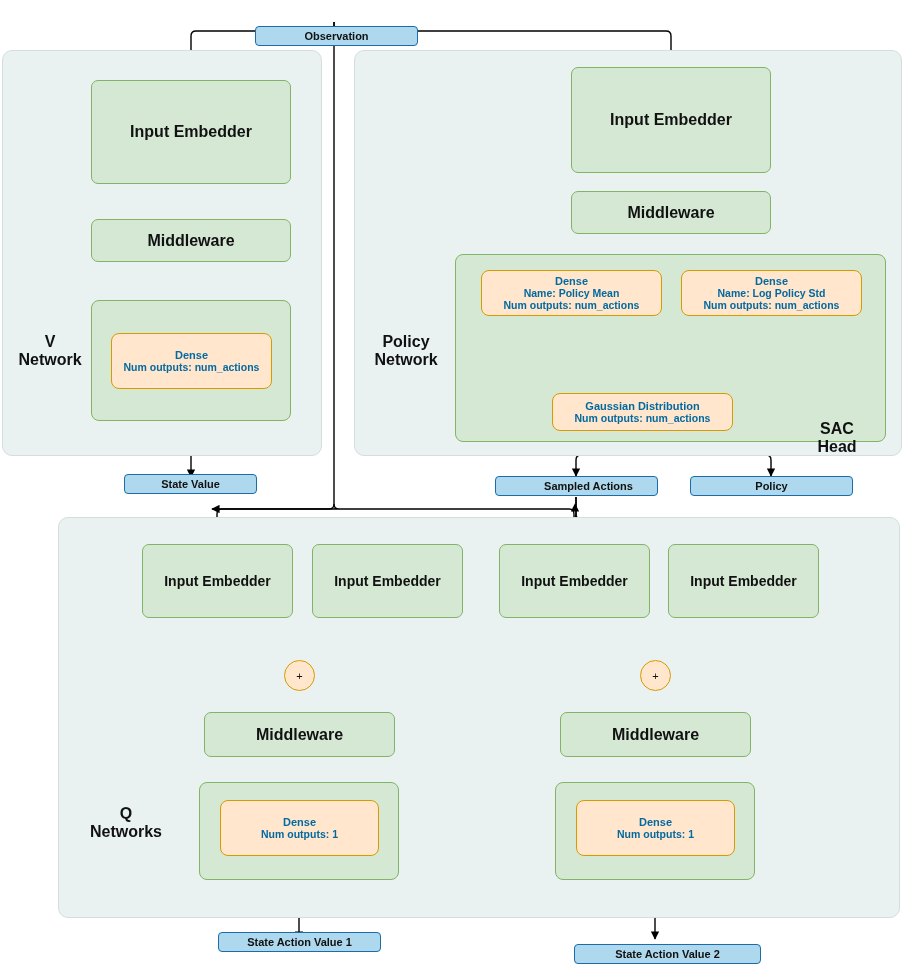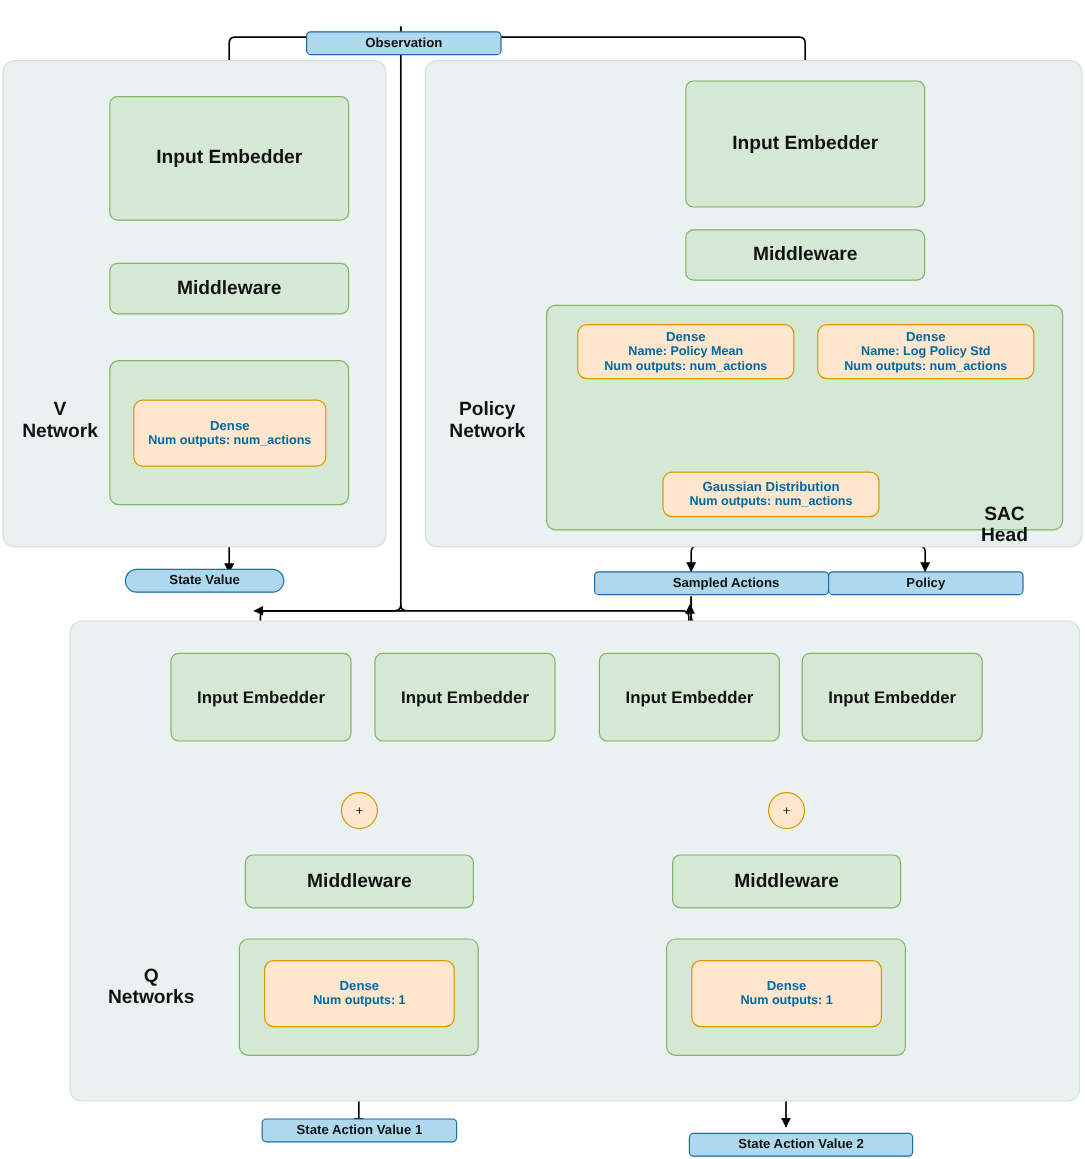--- a/index.html
+++ b/index.html
@@ -135,23 +135,23 @@
     <div>Head</div>
   </div>
 
   <div class="caption l1" style="left:70px;top:805px;width:112px;">
     <div>Q</div>
     <div>Networks</div>
   </div>
 
   <div class="node bblock l3" style="left:255px;top:2px;width:163px;height:20px;margin-top:24px;">Observation</div>
 
-  <div class="node bblock l3" style="left:104px;top:474px;width:133px;height:20px;border-radius:10px;">State Value</div>
-
-  <div class="node bblock l3" style="left:495px;top:476px;width:196px;height:20px;padding-left:24px;">Sampled Actions</div>
+  <div class="node bblock l3" style="left:124px;top:474px;width:133px;height:20px;">State Value</div>
+
+  <div class="node bblock l3" style="left:495px;top:476px;width:163px;height:20px;padding-left:24px;">Sampled Actions</div>
 
   <div class="node bblock l3" style="left:690px;top:476px;width:163px;height:20px;">Policy</div>
 
   <div class="node bblock l3" style="left:218px;top:932px;width:163px;height:20px;">State Action Value 1</div>
 
   <div class="node bblock l3" style="left:574px;top:944px;width:187px;height:20px;">State Action Value 2</div>
 
   <div class="node gblock l1" style="left:91px;top:80px;width:200px;height:104px;">Input Embedder</div>
 
   <div class="node gblock l1" style="left:91px;top:219px;width:200px;height:43px;">Middleware</div>

